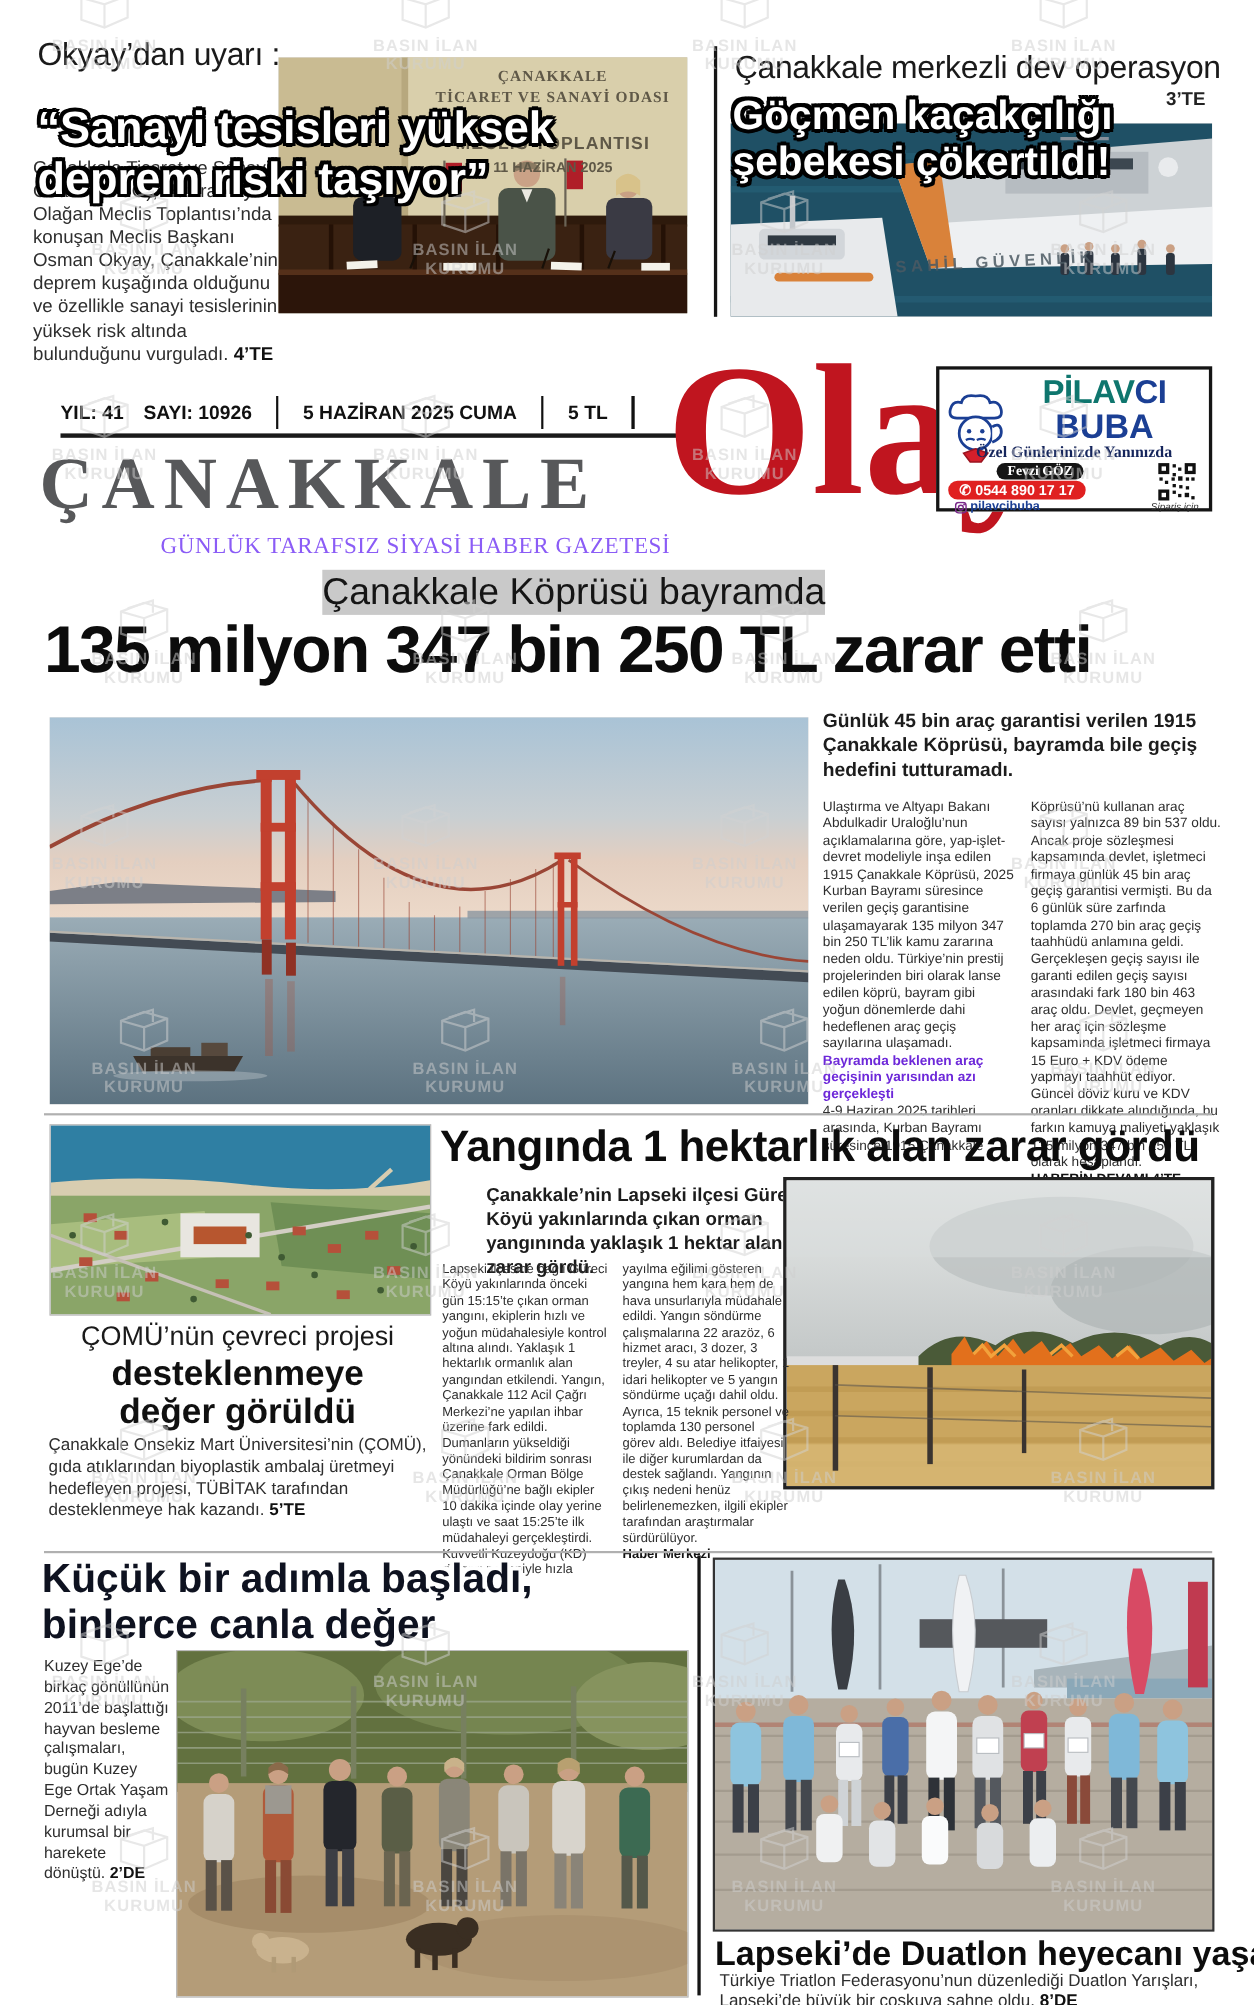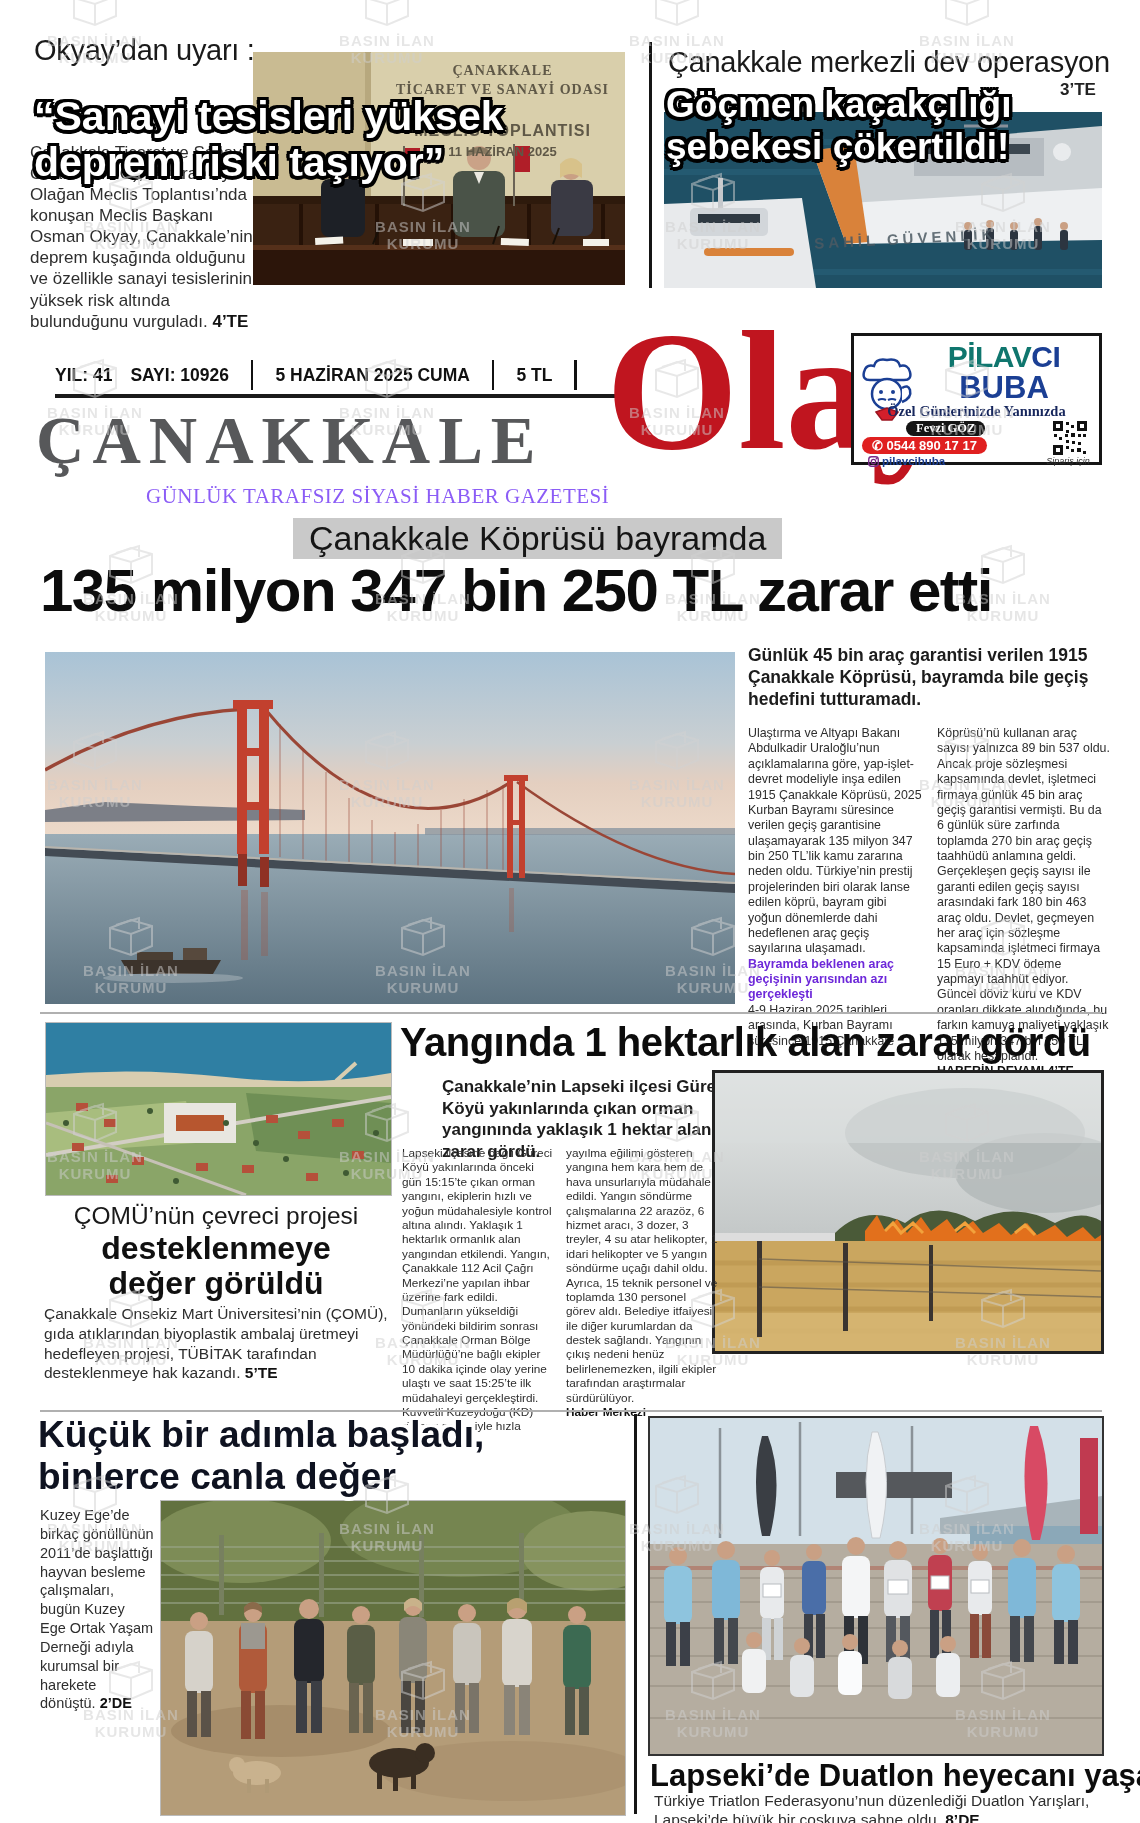--- a/index.html
+++ b/index.html
@@ -213,21 +213,21 @@
           <rect x="26" y="22" width="3" height="3"></rect>
         <rect x="14" y="26" width="3" height="3"></rect>
           <rect x="19" y="29" width="3" height="3"></rect>
         <rect x="25" y="28" width="4" height="4"></rect>
           <rect x="31" y="31" width="3" height="3"></rect>
       </g>
     </svg>
     <div class="abs" style="left:186px;top:120px;width:56px;text-align:center;font-size:9px;font-style:italic;color:#333;">Sipariş için</div>
   </div>
 
-  <div class="abs" style="left:293px;top:518px;background:#c9c9c9;padding:1px 16px;font-size:34px;color:#151515;">Çanakkale Köprüsü bayramda</div>
+  <div class="abs" style="left:293px;top:518px;background:#c9c9c9;padding:1px 0;font-size:34px;color:#151515;">Çanakkale Köprüsü bayramda</div>
   <div class="abs" style="left:40px;top:556px;width:1100px;font-size:60px;font-weight:800;letter-spacing:-1.5px;color:#0c0c0c;white-space:nowrap;">135 milyon 347 bin 250 TL zarar etti</div>
 
   <div class="photo" style="left:45px;top:652px;width:690px;height:352px;">
     <svg width="690" height="352" viewBox="0 0 690 352">
       <defs>
         <linearGradient id="gsky" x1="0" y1="0" x2="0" y2="1">
           <stop offset="0" stop-color="#a9c3d6"></stop>
             <stop offset=".5" stop-color="#c9cfd2"></stop>
           <stop offset=".72" stop-color="#e4cfc0"></stop>
             <stop offset="1" stop-color="#ecd9c9"></stop>

